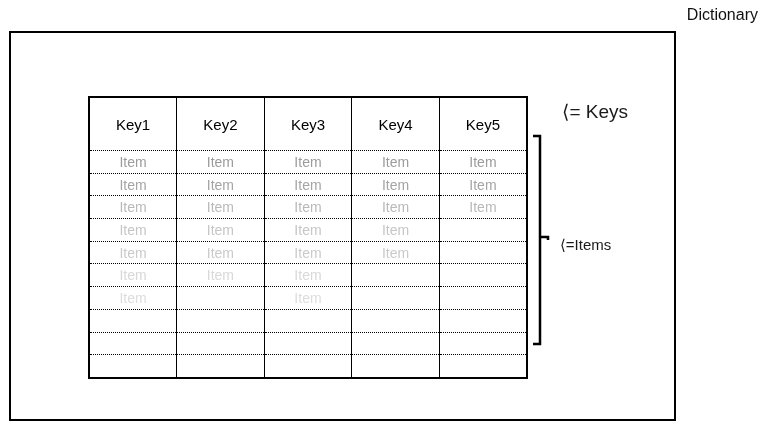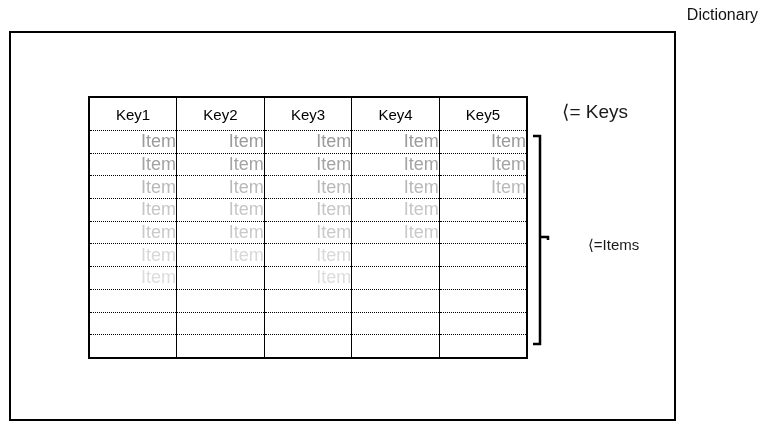--- a/index.html
+++ b/index.html
@@ -41,26 +41,26 @@
     table-layout: fixed;
     border: 2px solid var(--border, #000);
   }
   table.dict th {
     height: 24px;
     font-size: 15px;
     font-weight: 400;
     text-align: center;
     color: var(--header-text, #000);
     border-left: 1.5px solid var(--border, #000);
-    padding: 4px;
+    padding: 14px;
   }
   table.dict td {
     height: 21.7px;
-    font-size: 18px;
-    text-align: right;
+    font-size: 14px;
+    text-align: center;
     border-left: 1.5px solid var(--border, #000);
     border-top: 1px dotted #000;
     padding: 0;
     overflow: hidden;
   }
   table.dict th:first-child,
   table.dict td:first-child { border-left: none; }
   .keys-annotation {
     position: absolute;
     left: 562px;
@@ -69,21 +69,20 @@
     color: var(--annotation-text, #1a1a1a);
     white-space: nowrap;
   }
   .items-annotation {
     position: absolute;
     left: 560px;
     top: 236px;
     font-size: 15px;
     color: var(--annotation-text, #1a1a1a);
     white-space: nowrap;
-    margin-left: 28px;
   }
   .items-brace {
     position: absolute;
     left: 525px;
     top: 125px;
     width: 30px;
     height: 225px;
   }
 </style>
 </head>

